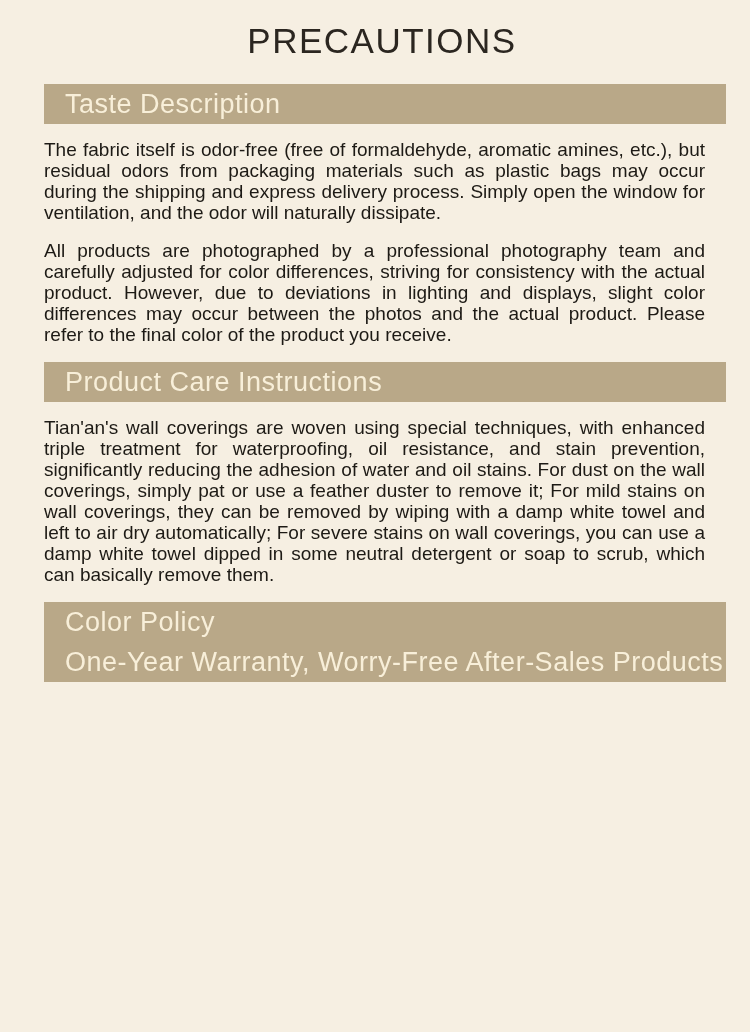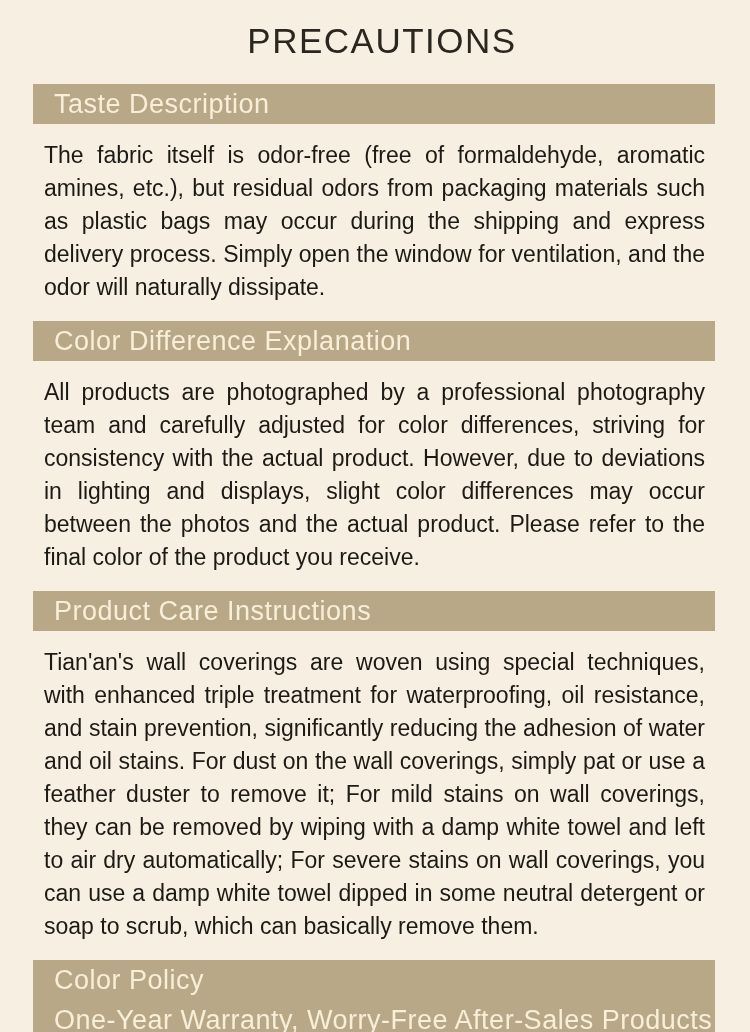--- a/index.html
+++ b/index.html
@@ -19,62 +19,59 @@
     font-size: 35px;
     font-weight: 400;
     letter-spacing: 1.5px;
     color: #2b2620;
     line-height: 42px;
   }
   .sec {
     margin: 0;
   }
   .bar {
-    margin-left: 33px;
+    margin-left: 44px;
     width: 682px;
     height: 40px;
     background: #b9a888;
     box-sizing: border-box;
     padding-left: 21px;
     display: flex;
     align-items: center;
   }
   .bar-label {
     font-size: 27px;
     font-weight: 400;
     letter-spacing: 0.5px;
     color: #f8efd9;
     white-space: nowrap;
   }
   .body-text {
     margin: 15px 45px 17px 44px;
     width: 661px;
-    font-size: 23px;
-    line-height: 33px;
+    font-size: 19px;
+    line-height: 21px;
     color: #1d1a15;
     text-align: justify;
     white-space: pre-line;
   }
 </style>
 </head>
 <body>
 
 <h1 class="page-title">PRECAUTIONS</h1>
 
 <section class="sec">
   <div class="bar">
     <span class="bar-label">Taste Description</span>
   </div>
   <p class="body-text">The fabric itself is odor-free (free of formaldehyde, aromatic amines, etc.), but residual odors from packaging materials such as plastic bags may occur during the shipping and express delivery process. Simply open the window for ventilation, and the odor will naturally dissipate.</p>
 </section>
 
 <section class="sec">
-  <div class="bar">
-    <span class="bar-label">Color Difference Explanation</span>
-  </div>
   <p class="body-text">All products are photographed by a professional photography team and carefully adjusted for color differences, striving for consistency with the actual product. However, due to deviations in lighting and displays, slight color differences may occur between the photos and the actual product. Please refer to the final color of the product you receive.</p>
 </section>
 
 <section class="sec">
   <div class="bar">
     <span class="bar-label">Product Care Instructions</span>
   </div>
   <p class="body-text">Tian'an's wall coverings are woven using special techniques, with enhanced triple treatment for waterproofing, oil resistance, and stain prevention, significantly reducing the adhesion of water and oil stains. For dust on the wall coverings, simply pat or use a feather duster to remove it; For mild stains on wall coverings, they can be removed by wiping with a damp white towel and left to air dry automatically; For severe stains on wall coverings, you can use a damp white towel dipped in some neutral detergent or soap to scrub, which can basically remove them.</p>
 </section>
 

